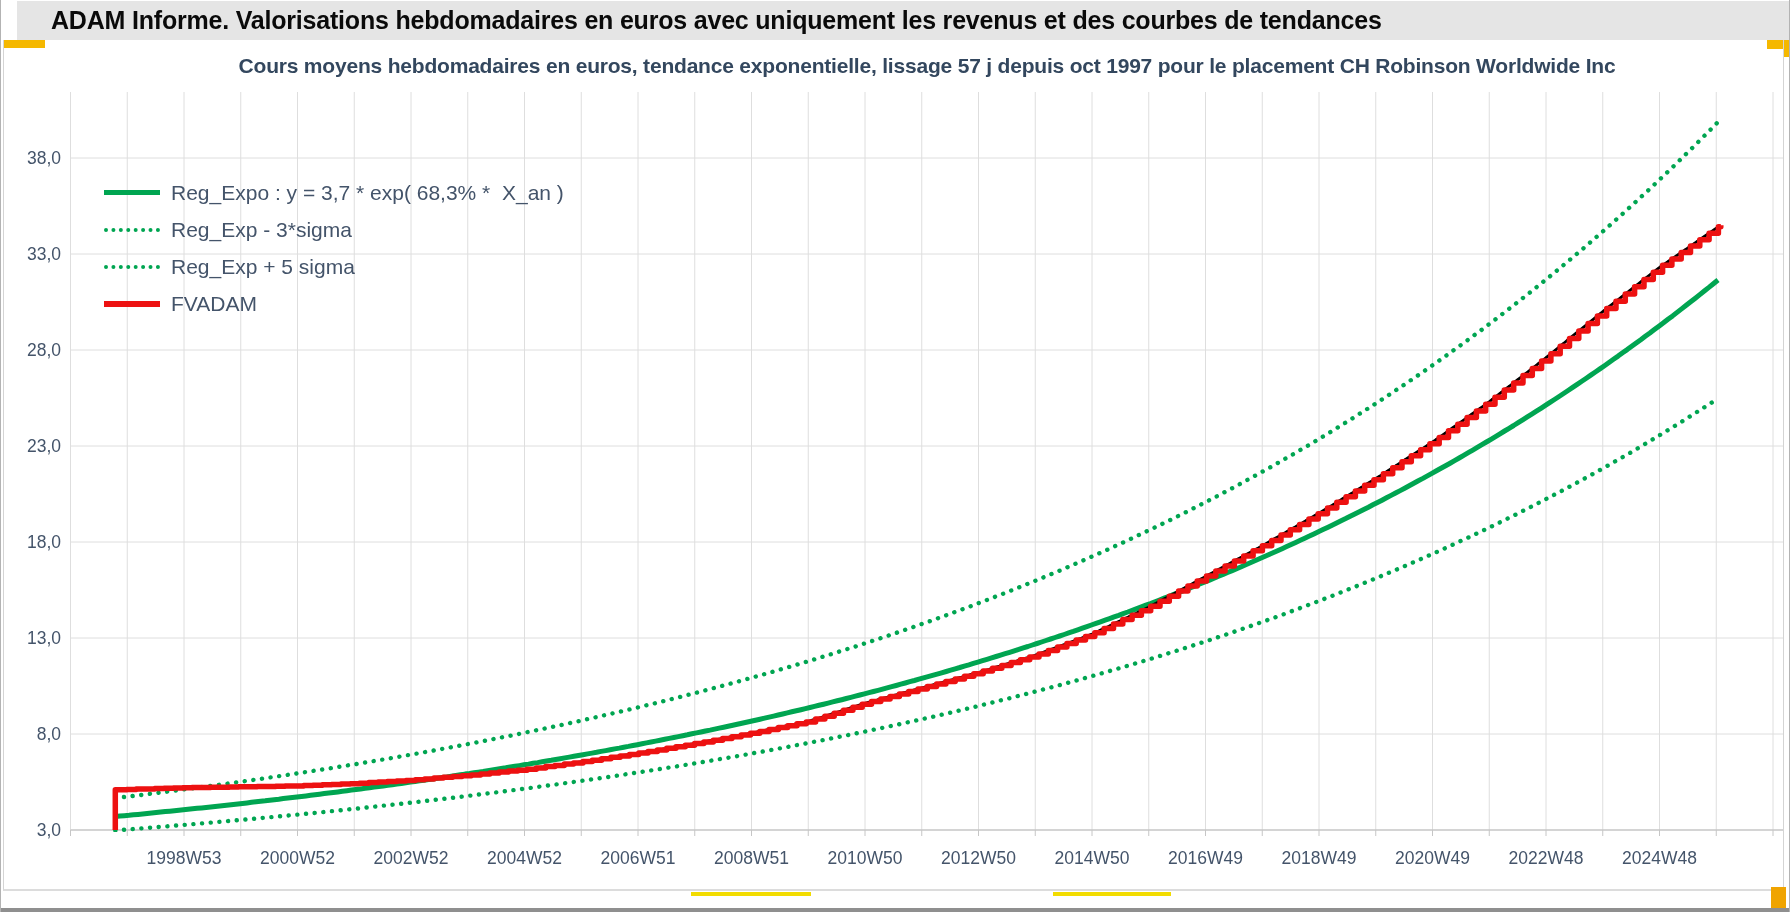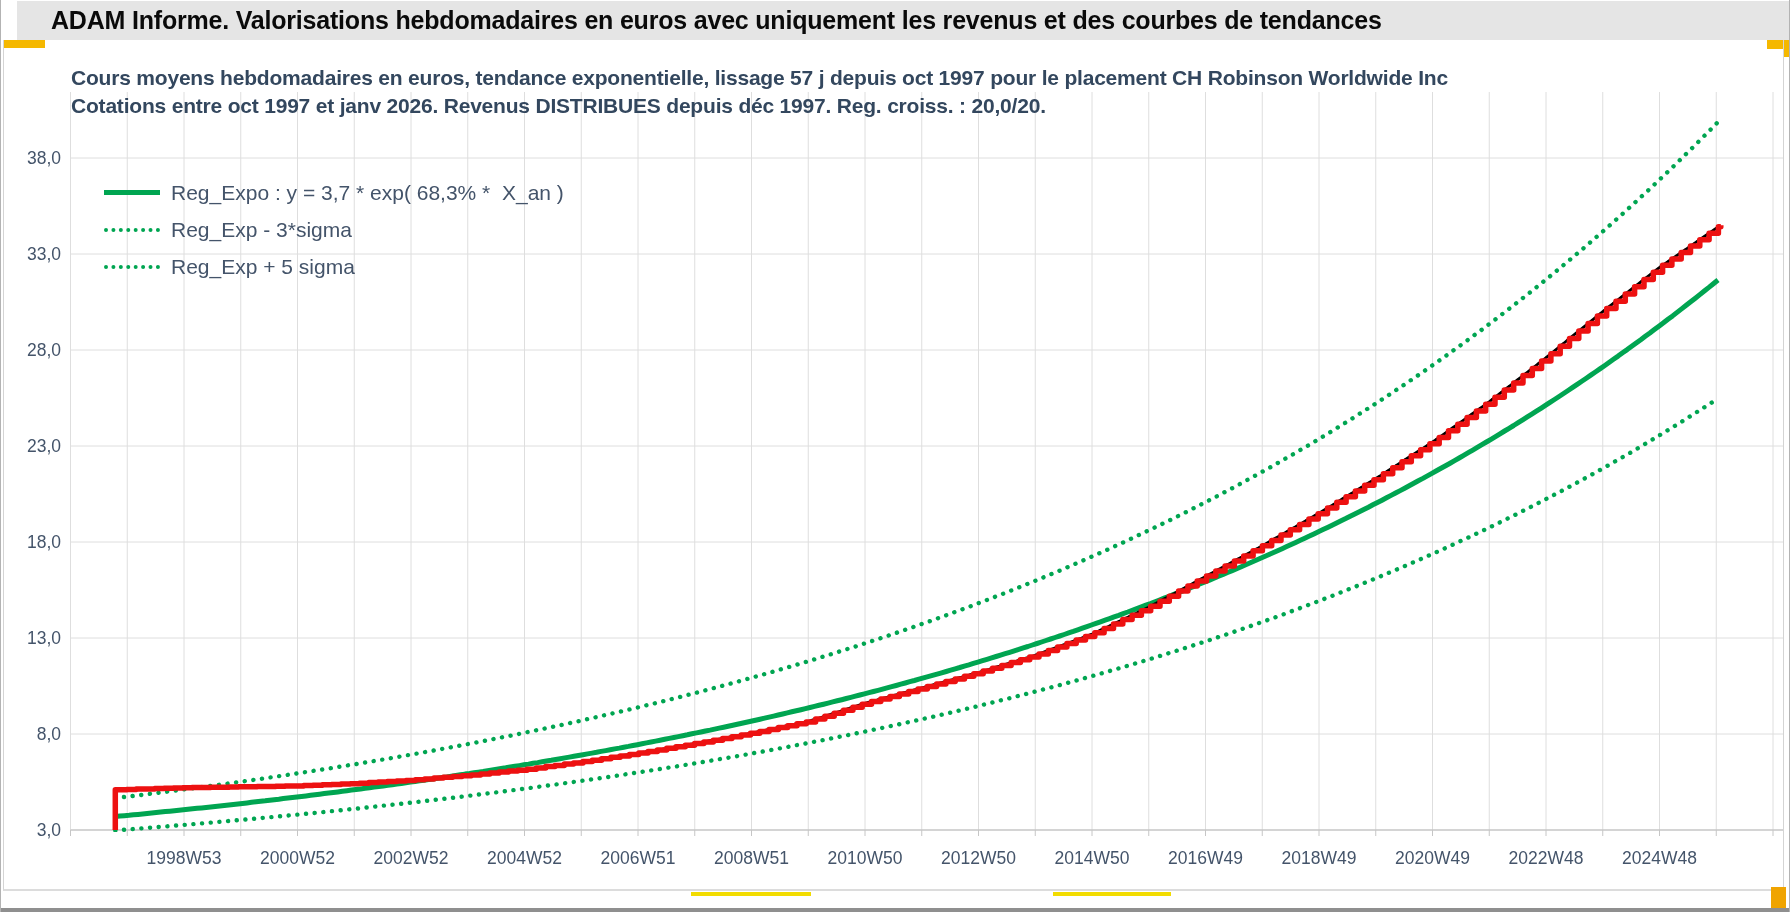--- a/index.html
+++ b/index.html
@@ -20,21 +20,21 @@
   .mark-b1{left:690px;top:892px;width:120px;height:4px;background:#F2DC00;}
   .mark-b2{left:1052px;top:892px;width:118px;height:4px;background:#F2DC00;}
   .mark-br{left:1770px;top:887px;width:15px;height:21px;background:#F0A400;}
   .chart-border{
     position:absolute;left:2px;top:40px;width:1781px;height:851px;
     border-left:1px solid #d4d4d4;border-right:1px solid #d4d4d4;border-bottom:2px solid #dcdcdc;
     box-sizing:border-box;pointer-events:none;
   }
   .bottom-bar{position:absolute;left:0;top:908px;width:1790px;height:4px;background:#8f8f8f;}
   .chart-title{
-    position:absolute;left:70px;top:64px;width:1712px;
+    position:absolute;left:70px;top:52px;width:1712px;text-align:center;
     color:#33475E;font-weight:700;font-size:21px;line-height:28px;letter-spacing:-0.2px;
   }
   #plot{position:absolute;left:0;top:0;}
   .legend{position:absolute;left:103px;top:174px;}
   .legend-row{display:flex;align-items:center;height:37px;}
   .sw{width:56px;height:0;margin-right:11px;flex:none;}
   .sw-green-solid{border-top:5px solid #00A551;}
   .sw-green-dot{border-top:4px dotted #00A551;}
   .sw-black-solid{border-top:3px solid #000000;}
   .sw-red-dot{border-top:3px dotted #C00000;}
@@ -163,35 +163,38 @@
         <path d="M116.6,789.7 L120.0,789.6 L123.4,789.5 L126.8,789.4 L130.2,789.3 L133.6,789.2 L137.0,789.1 L140.4,789.0 L143.8,788.9 L147.2,788.8 L150.7,788.7 L154.1,788.6 L157.5,788.5 L160.9,788.4 L164.3,788.3 L167.7,788.2 L171.1,788.1 L174.5,788.0 L177.9,787.9 L181.3,787.8 L184.7,787.7 L188.1,787.7 L191.5,787.6 L194.9,787.6 L198.3,787.5 L201.7,787.4 L205.1,787.4 L208.5,787.3 L211.9,787.3 L215.3,787.2 L218.8,787.2 L222.2,787.1 L225.6,787.0 L229.0,787.0 L232.4,786.9 L235.8,786.9 L239.2,786.8 L242.6,786.8 L246.0,786.7 L249.4,786.6 L252.8,786.6 L256.2,786.5 L259.6,786.5 L263.0,786.4 L266.4,786.3 L269.8,786.3 L273.2,786.2 L276.6,786.2 L280.0,786.1 L283.4,786.1 L286.9,786.0 L290.3,785.9 L293.7,785.9 L297.1,785.8 L300.5,785.7 L303.9,785.5 L307.3,785.4 L310.7,785.3 L314.1,785.1 L317.5,785.0 L320.9,784.8 L324.3,784.7 L327.7,784.6 L331.1,784.4 L334.5,784.3 L337.9,784.2 L341.3,784.0 L344.7,783.9 L348.1,783.7 L351.5,783.6 L355.0,783.4 L358.4,783.2 L361.8,783.0 L365.2,782.8 L368.6,782.6 L372.0,782.4 L375.4,782.2 L378.8,782.0 L382.2,781.8 L385.6,781.6 L389.0,781.4 L392.4,781.2 L395.8,780.9 L399.2,780.7 L402.6,780.5 L406.0,780.3 L409.4,780.1 L412.8,779.8 L416.2,779.6 L419.6,779.3 L423.1,779.0 L426.5,778.7 L429.9,778.4 L433.3,778.1 L436.7,777.8 L440.1,777.5 L443.5,777.2 L446.9,777.0 L450.3,776.7 L453.7,776.4 L457.1,776.1 L460.5,775.8 L463.9,775.5 L467.3,775.2 L470.7,774.9 L474.1,774.5 L477.5,774.2 L480.9,773.8 L484.3,773.5 L487.7,773.1 L491.2,772.8 L494.6,772.5 L498.0,772.1 L501.4,771.8 L504.8,771.4 L508.2,771.1 L511.6,770.7 L515.0,770.4 L518.4,770.0 L521.8,769.7 L525.2,769.3 L528.6,768.8 L532.0,768.4 L535.4,767.9 L538.8,767.4 L542.2,767.0 L545.6,766.5 L549.0,766.1 L552.4,765.6 L555.8,765.1 L559.3,764.7 L562.7,764.2 L566.1,763.8 L569.5,763.3 L572.9,762.8 L576.3,762.4 L579.7,761.9 L583.1,761.4 L586.5,760.9 L589.9,760.4 L593.3,759.9 L596.7,759.3 L600.1,758.8 L603.5,758.3 L606.9,757.8 L610.3,757.3 L613.7,756.7 L617.1,756.2 L620.5,755.7 L623.9,755.2 L627.4,754.7 L630.8,754.2 L634.2,753.6 L637.6,753.1 L641.0,752.5 L644.4,752.0 L647.8,751.4 L651.2,750.8 L654.6,750.2 L658.0,749.6 L661.4,749.1 L664.8,748.5 L668.2,747.9 L671.6,747.3 L675.0,746.8 L678.4,746.2 L681.8,745.6 L685.2,745.0 L688.6,744.5 L692.0,743.9 L695.5,743.3 L698.9,742.6 L702.3,742.0 L705.7,741.4 L709.1,740.7 L712.5,740.1 L715.9,739.5 L719.3,738.8 L722.7,738.2 L726.1,737.6 L729.5,736.9 L732.9,736.3 L736.3,735.7 L739.7,735.0 L743.1,734.4 L746.5,733.8 L749.9,733.1 L753.3,732.5 L756.7,731.8 L760.1,731.1 L763.6,730.4 L767.0,729.7 L770.4,729.0 L773.8,728.3 L777.2,727.6 L780.6,726.9 L784.0,726.2 L787.4,725.6 L790.8,724.9 L794.2,724.2 L797.6,723.5 L801.0,722.8 L804.4,722.1 L807.8,721.3 L811.2,720.2 L814.6,719.1 L818.0,718.1 L821.4,717.0 L824.8,715.9 L828.2,714.8 L831.7,713.7 L835.1,712.6 L838.5,711.5 L841.9,710.4 L845.3,709.3 L848.7,708.2 L852.1,707.1 L855.5,706.0 L858.9,704.9 L862.3,703.8 L865.7,702.8 L869.1,701.9 L872.5,701.0 L875.9,700.1 L879.3,699.1 L882.7,698.2 L886.1,697.3 L889.5,696.4 L892.9,695.4 L896.3,694.5 L899.8,693.6 L903.2,692.7 L906.6,691.8 L910.0,690.8 L913.4,689.9 L916.8,689.0 L920.2,688.1 L923.6,687.2 L927.0,686.2 L930.4,685.3 L933.8,684.4 L937.2,683.5 L940.6,682.5 L944.0,681.6 L947.4,680.7 L950.8,679.8 L954.2,678.9 L957.6,677.9 L961.0,677.0 L964.4,676.1 L967.9,675.2 L971.3,674.2 L974.7,673.3 L978.1,672.4 L981.5,671.4 L984.9,670.3 L988.3,669.3 L991.7,668.2 L995.1,667.2 L998.5,666.2 L1001.9,665.1 L1005.3,664.1 L1008.7,663.1 L1012.1,662.0 L1015.5,661.0 L1018.9,659.9 L1022.3,658.9 L1025.7,657.9 L1029.1,656.8 L1032.5,655.8 L1036.0,654.6 L1039.4,653.4 L1042.8,652.1 L1046.2,650.8 L1049.6,649.6 L1053.0,648.3 L1056.4,647.0 L1059.8,645.8 L1063.2,644.5 L1066.6,643.2 L1070.0,642.0 L1073.4,640.7 L1076.8,639.4 L1080.2,638.2 L1083.6,636.9 L1087.0,635.6 L1090.4,634.4 L1093.8,632.8 L1097.2,631.2 L1100.6,629.6 L1104.1,628.0 L1107.5,626.4 L1110.9,624.8 L1114.3,623.1 L1117.7,621.5 L1121.1,619.9 L1124.5,618.3 L1127.9,616.7 L1131.3,615.1 L1134.7,613.5 L1138.1,611.8 L1141.5,610.2 L1144.9,608.6 L1148.3,607.0 L1151.7,605.1 L1155.1,603.3 L1158.5,601.4 L1161.9,599.6 L1165.3,597.8 L1168.7,595.9 L1172.2,594.1 L1175.6,592.2 L1179.0,590.4 L1182.4,588.5 L1185.8,586.7 L1189.2,584.9 L1192.6,583.0 L1196.0,581.2 L1199.4,579.3 L1202.8,577.5 L1206.2,575.6 L1209.6,573.8 L1213.0,572.0 L1216.4,570.1 L1219.8,568.3 L1223.2,566.4 L1226.6,564.6 L1230.0,562.7 L1233.4,560.9 L1236.8,559.0 L1240.3,557.2 L1243.7,555.4 L1247.1,553.5 L1250.5,551.7 L1253.9,549.8 L1257.3,548.0 L1260.7,546.1 L1264.1,544.2 L1267.5,542.2 L1270.9,540.3 L1274.3,538.3 L1277.7,536.4 L1281.1,534.4 L1284.5,532.5 L1287.9,530.5 L1291.3,528.5 L1294.7,526.6 L1298.1,524.6 L1301.5,522.7 L1304.9,520.7 L1308.4,518.7 L1311.8,516.8 L1315.2,514.8 L1318.6,512.9 L1322.0,510.8 L1325.4,508.7 L1328.8,506.6 L1332.2,504.6 L1335.6,502.5 L1339.0,500.4 L1342.4,498.3 L1345.8,496.3 L1349.2,494.2 L1352.6,492.1 L1356.0,490.0 L1359.4,488.0 L1362.8,485.9 L1366.2,483.8 L1369.6,481.8 L1373.0,479.7 L1376.5,477.5 L1379.9,475.4 L1383.3,473.2 L1386.7,471.0 L1390.1,468.8 L1393.5,466.6 L1396.9,464.4 L1400.3,462.2 L1403.7,460.0 L1407.1,457.8 L1410.5,455.7 L1413.9,453.5 L1417.3,451.3 L1420.7,449.1 L1424.1,446.9 L1427.5,444.7 L1430.9,442.5 L1434.3,440.1 L1437.7,437.7 L1441.1,435.3 L1444.6,432.9 L1448.0,430.5 L1451.4,428.0 L1454.8,425.6 L1458.2,423.2 L1461.6,420.8 L1465.0,418.4 L1468.4,416.0 L1471.8,413.5 L1475.2,411.1 L1478.6,408.7 L1482.0,406.3 L1485.4,403.9 L1488.8,401.4 L1492.2,398.7 L1495.6,396.1 L1499.0,393.4 L1502.4,390.8 L1505.8,388.2 L1509.2,385.5 L1512.7,382.9 L1516.1,380.2 L1519.5,377.6 L1522.9,374.9 L1526.3,372.3 L1529.7,369.6 L1533.1,367.0 L1536.5,364.3 L1539.9,361.7 L1543.3,359.0 L1546.7,356.3 L1550.1,353.5 L1553.5,350.8 L1556.9,348.0 L1560.3,345.2 L1563.7,342.5 L1567.1,339.7 L1570.5,336.9 L1573.9,334.2 L1577.3,331.4 L1580.8,328.6 L1584.2,325.9 L1587.6,323.1 L1591.0,320.4 L1594.4,317.6 L1597.8,314.8 L1601.2,312.1 L1604.6,309.4 L1608.0,306.7 L1611.4,304.1 L1614.8,301.4 L1618.2,298.8 L1621.6,296.1 L1625.0,293.5 L1628.4,290.8 L1631.8,288.2 L1635.2,285.5 L1638.6,282.9 L1642.0,280.2 L1645.4,277.6 L1648.9,274.9 L1652.3,272.3 L1655.7,269.6 L1659.1,267.0 L1662.5,264.7 L1665.9,262.4 L1669.3,260.0 L1672.7,257.7 L1676.1,255.3 L1679.5,253.0 L1682.9,250.6 L1686.3,248.3 L1689.7,245.9 L1693.1,243.6 L1696.5,241.2 L1699.9,238.9 L1703.3,236.5 L1706.7,234.2 L1710.1,231.8 L1713.5,229.5 L1717.0,227.2" stroke="#C00000" stroke-width="2.4" stroke-dasharray="0.1 5.2" stroke-linecap="round"></path>
         <path d="M116.6,789.7 L120.0,789.6 L123.4,789.5 L126.8,789.4 L130.2,789.3 L133.6,789.2 L137.0,789.1 L140.4,789.0 L143.8,788.9 L147.2,788.8 L150.7,788.7 L154.1,788.6 L157.5,788.5 L160.9,788.4 L164.3,788.3 L167.7,788.2 L171.1,788.1 L174.5,788.0 L177.9,787.9 L181.3,787.8 L184.7,787.7 L188.1,787.7 L191.5,787.6 L194.9,787.6 L198.3,787.5 L201.7,787.4 L205.1,787.4 L208.5,787.3 L211.9,787.3 L215.3,787.2 L218.8,787.2 L222.2,787.1 L225.6,787.0 L229.0,787.0 L232.4,786.9 L235.8,786.9 L239.2,786.8 L242.6,786.8 L246.0,786.7 L249.4,786.6 L252.8,786.6 L256.2,786.5 L259.6,786.5 L263.0,786.4 L266.4,786.3 L269.8,786.3 L273.2,786.2 L276.6,786.2 L280.0,786.1 L283.4,786.1 L286.9,786.0 L290.3,785.9 L293.7,785.9 L297.1,785.8 L300.5,785.7 L303.9,785.5 L307.3,785.4 L310.7,785.3 L314.1,785.1 L317.5,785.0 L320.9,784.8 L324.3,784.7 L327.7,784.6 L331.1,784.4 L334.5,784.3 L337.9,784.2 L341.3,784.0 L344.7,783.9 L348.1,783.7 L351.5,783.6 L355.0,783.4 L358.4,783.2 L361.8,783.0 L365.2,782.8 L368.6,782.6 L372.0,782.4 L375.4,782.2 L378.8,782.0 L382.2,781.8 L385.6,781.6 L389.0,781.4 L392.4,781.2 L395.8,780.9 L399.2,780.7 L402.6,780.5 L406.0,780.3 L409.4,780.1 L412.8,779.8 L416.2,779.6 L419.6,779.3 L423.1,779.0 L426.5,778.7 L429.9,778.4 L433.3,778.1 L436.7,777.8 L440.1,777.5 L443.5,777.2 L446.9,777.0 L450.3,776.7 L453.7,776.4 L457.1,776.1 L460.5,775.8 L463.9,775.5 L467.3,775.2 L470.7,774.9 L474.1,774.5 L477.5,774.2 L480.9,773.8 L484.3,773.5 L487.7,773.1 L491.2,772.8 L494.6,772.5 L498.0,772.1 L501.4,771.8 L504.8,771.4 L508.2,771.1 L511.6,770.7 L515.0,770.4 L518.4,770.0 L521.8,769.7 L525.2,769.3 L528.6,768.8 L532.0,768.4 L535.4,767.9 L538.8,767.4 L542.2,767.0 L545.6,766.5 L549.0,766.1 L552.4,765.6 L555.8,765.1 L559.3,764.7 L562.7,764.2 L566.1,763.8 L569.5,763.3 L572.9,762.8 L576.3,762.4 L579.7,761.9 L583.1,761.4 L586.5,760.9 L589.9,760.4 L593.3,759.9 L596.7,759.3 L600.1,758.8 L603.5,758.3 L606.9,757.8 L610.3,757.3 L613.7,756.7 L617.1,756.2 L620.5,755.7 L623.9,755.2 L627.4,754.7 L630.8,754.2 L634.2,753.6 L637.6,753.1 L641.0,752.5 L644.4,752.0 L647.8,751.4 L651.2,750.8 L654.6,750.2 L658.0,749.6 L661.4,749.1 L664.8,748.5 L668.2,747.9 L671.6,747.3 L675.0,746.8 L678.4,746.2 L681.8,745.6 L685.2,745.0 L688.6,744.5 L692.0,743.9 L695.5,743.3 L698.9,742.6 L702.3,742.0 L705.7,741.4 L709.1,740.7 L712.5,740.1 L715.9,739.5 L719.3,738.8 L722.7,738.2 L726.1,737.6 L729.5,736.9 L732.9,736.3 L736.3,735.7 L739.7,735.0 L743.1,734.4 L746.5,733.8 L749.9,733.1 L753.3,732.5 L756.7,731.8 L760.1,731.1 L763.6,730.4 L767.0,729.7 L770.4,729.0 L773.8,728.3 L777.2,727.6 L780.6,726.9 L784.0,726.2 L787.4,725.6 L790.8,724.9 L794.2,724.2 L797.6,723.5 L801.0,722.8 L804.4,722.1 L807.8,721.3 L811.2,720.2 L814.6,719.1 L818.0,718.1 L821.4,717.0 L824.8,715.9 L828.2,714.8 L831.7,713.7 L835.1,712.6 L838.5,711.5 L841.9,710.4 L845.3,709.3 L848.7,708.2 L852.1,707.1 L855.5,706.0 L858.9,704.9 L862.3,703.8 L865.7,702.8 L869.1,701.9 L872.5,701.0 L875.9,700.1 L879.3,699.1 L882.7,698.2 L886.1,697.3 L889.5,696.4 L892.9,695.4 L896.3,694.5 L899.8,693.6 L903.2,692.7 L906.6,691.8 L910.0,690.8 L913.4,689.9 L916.8,689.0 L920.2,688.1 L923.6,687.2 L927.0,686.2 L930.4,685.3 L933.8,684.4 L937.2,683.5 L940.6,682.5 L944.0,681.6 L947.4,680.7 L950.8,679.8 L954.2,678.9 L957.6,677.9 L961.0,677.0 L964.4,676.1 L967.9,675.2 L971.3,674.2 L974.7,673.3 L978.1,672.4 L981.5,671.4 L984.9,670.3 L988.3,669.3 L991.7,668.2 L995.1,667.2 L998.5,666.2 L1001.9,665.1 L1005.3,664.1 L1008.7,663.1 L1012.1,662.0 L1015.5,661.0 L1018.9,659.9 L1022.3,658.9 L1025.7,657.9 L1029.1,656.8 L1032.5,655.8 L1036.0,654.6 L1039.4,653.4 L1042.8,652.1 L1046.2,650.8 L1049.6,649.6 L1053.0,648.3 L1056.4,647.0 L1059.8,645.8 L1063.2,644.5 L1066.6,643.2 L1070.0,642.0 L1073.4,640.7 L1076.8,639.4 L1080.2,638.2 L1083.6,636.9 L1087.0,635.6 L1090.4,634.4 L1093.8,632.8 L1097.2,631.2 L1100.6,629.6 L1104.1,628.0 L1107.5,626.4 L1110.9,624.8 L1114.3,623.1 L1117.7,621.5 L1121.1,619.9 L1124.5,618.3 L1127.9,616.7 L1131.3,615.1 L1134.7,613.5 L1138.1,611.8 L1141.5,610.2 L1144.9,608.6 L1148.3,607.0 L1151.7,605.1 L1155.1,603.3 L1158.5,601.4 L1161.9,599.6 L1165.3,597.8 L1168.7,595.9 L1172.2,594.1 L1175.6,592.2 L1179.0,590.4 L1182.4,588.5 L1185.8,586.7 L1189.2,584.9 L1192.6,583.0 L1196.0,581.2 L1199.4,579.3 L1202.8,577.5 L1206.2,575.6 L1209.6,573.8 L1213.0,572.0 L1216.4,570.1 L1219.8,568.3 L1223.2,566.4 L1226.6,564.6 L1230.0,562.7 L1233.4,560.9 L1236.8,559.0 L1240.3,557.2 L1243.7,555.4 L1247.1,553.5 L1250.5,551.7 L1253.9,549.8 L1257.3,548.0 L1260.7,546.1 L1264.1,544.2 L1267.5,542.2 L1270.9,540.3 L1274.3,538.3 L1277.7,536.4 L1281.1,534.4 L1284.5,532.5 L1287.9,530.5 L1291.3,528.5 L1294.7,526.6 L1298.1,524.6 L1301.5,522.7 L1304.9,520.7 L1308.4,518.7 L1311.8,516.8 L1315.2,514.8 L1318.6,512.9 L1322.0,510.8 L1325.4,508.7 L1328.8,506.6 L1332.2,504.6 L1335.6,502.5 L1339.0,500.4 L1342.4,498.3 L1345.8,496.3 L1349.2,494.2 L1352.6,492.1 L1356.0,490.0 L1359.4,488.0 L1362.8,485.9 L1366.2,483.8 L1369.6,481.8 L1373.0,479.7 L1376.5,477.5 L1379.9,475.4 L1383.3,473.2 L1386.7,471.0 L1390.1,468.8 L1393.5,466.6 L1396.9,464.4 L1400.3,462.2 L1403.7,460.0 L1407.1,457.8 L1410.5,455.7 L1413.9,453.5 L1417.3,451.3 L1420.7,449.1 L1424.1,446.9 L1427.5,444.7 L1430.9,442.5 L1434.3,440.1 L1437.7,437.7 L1441.1,435.3 L1444.6,432.9 L1448.0,430.5 L1451.4,428.0 L1454.8,425.6 L1458.2,423.2 L1461.6,420.8 L1465.0,418.4 L1468.4,416.0 L1471.8,413.5 L1475.2,411.1 L1478.6,408.7 L1482.0,406.3 L1485.4,403.9 L1488.8,401.4 L1492.2,398.7 L1495.6,396.1 L1499.0,393.4 L1502.4,390.8 L1505.8,388.2 L1509.2,385.5 L1512.7,382.9 L1516.1,380.2 L1519.5,377.6 L1522.9,374.9 L1526.3,372.3 L1529.7,369.6 L1533.1,367.0 L1536.5,364.3 L1539.9,361.7 L1543.3,359.0 L1546.7,356.3 L1550.1,353.5 L1553.5,350.8 L1556.9,348.0 L1560.3,345.2 L1563.7,342.5 L1567.1,339.7 L1570.5,336.9 L1573.9,334.2 L1577.3,331.4 L1580.8,328.6 L1584.2,325.9 L1587.6,323.1 L1591.0,320.4 L1594.4,317.6 L1597.8,314.8 L1601.2,312.1 L1604.6,309.4 L1608.0,306.7 L1611.4,304.1 L1614.8,301.4 L1618.2,298.8 L1621.6,296.1 L1625.0,293.5 L1628.4,290.8 L1631.8,288.2 L1635.2,285.5 L1638.6,282.9 L1642.0,280.2 L1645.4,277.6 L1648.9,274.9 L1652.3,272.3 L1655.7,269.6 L1659.1,267.0 L1662.5,264.7 L1665.9,262.4 L1669.3,260.0 L1672.7,257.7 L1676.1,255.3 L1679.5,253.0 L1682.9,250.6 L1686.3,248.3 L1689.7,245.9 L1693.1,243.6 L1696.5,241.2 L1699.9,238.9 L1703.3,236.5 L1706.7,234.2 L1710.1,231.8 L1713.5,229.5 L1717.0,227.2" stroke="#000000" stroke-width="2.8"></path>
         <path d="M114.3,830.0 L114.3,789.7 H125.9 V789.4 H135.2 V789.1 H144.5 V788.9 H153.8 V788.6 H163.1 V788.3 H172.4 V788.1 H181.8 V787.8 H191.1 V787.6 H200.4 V787.5 H209.7 V787.3 H219.0 V787.2 H228.3 V787.0 H237.6 V786.8 H246.9 V786.7 H256.2 V786.5 H265.5 V786.4 H274.8 V786.2 H284.1 V786.0 H293.4 V785.9 H302.7 V785.6 H312.0 V785.2 H321.4 V784.8 H330.7 V784.5 H340.0 V784.1 H349.3 V783.7 H358.6 V783.2 H367.9 V782.6 H377.2 V782.1 H386.5 V781.5 H395.8 V780.9 H405.1 V780.4 H414.4 V779.7 H423.7 V778.9 H433.0 V778.1 H442.3 V777.3 H451.7 V776.6 H461.0 V775.8 H470.3 V774.9 H479.6 V774.0 H488.9 V773.0 H498.2 V772.1 H507.5 V771.1 H516.8 V770.2 H526.1 V769.2 H535.4 V767.9 H544.7 V766.6 H554.0 V765.4 H563.3 V764.1 H572.6 V762.9 H582.0 V761.6 H591.3 V760.2 H600.6 V758.7 H609.9 V757.3 H619.2 V755.9 H628.5 V754.5 H637.8 V753.1 H647.1 V751.5 H656.4 V749.9 H665.7 V748.3 H675.0 V746.8 H684.3 V745.2 H693.6 V743.6 H702.9 V741.9 H712.3 V740.2 H721.6 V738.4 H730.9 V736.7 H740.2 V735.0 H749.5 V733.2 H758.8 V731.4 H768.1 V729.5 H777.4 V727.6 H786.7 V725.7 H796.0 V723.8 H805.3 V721.9 H814.6 V719.1 H823.9 V716.2 H833.2 V713.2 H842.5 V710.2 H851.9 V707.2 H861.2 V704.2 H870.5 V701.5 H879.8 V699.0 H889.1 V696.5 H898.4 V694.0 H907.7 V691.5 H917.0 V688.9 H926.3 V686.4 H935.6 V683.9 H944.9 V681.4 H954.2 V678.9 H963.5 V676.3 H972.8 V673.8 H982.2 V671.1 H991.5 V668.3 H1000.8 V665.5 H1010.1 V662.6 H1019.4 V659.8 H1028.7 V657.0 H1038.0 V653.9 H1047.3 V650.4 H1056.6 V647.0 H1065.9 V643.5 H1075.2 V640.0 H1084.5 V636.6 H1093.8 V632.8 H1103.1 V628.4 H1112.5 V624.0 H1121.8 V619.6 H1131.1 V615.2 H1140.4 V610.8 H1149.7 V606.2 H1159.0 V601.2 H1168.3 V596.2 H1177.6 V591.1 H1186.9 V586.1 H1196.2 V581.0 H1205.5 V576.0 H1214.8 V571.0 H1224.1 V565.9 H1233.4 V560.9 H1242.7 V555.9 H1252.1 V550.8 H1261.4 V545.8 H1270.7 V540.4 H1280.0 V535.1 H1289.3 V529.7 H1298.6 V524.4 H1307.9 V519.0 H1317.2 V513.7 H1326.5 V508.0 H1335.8 V502.3 H1345.1 V496.7 H1354.4 V491.0 H1363.7 V485.3 H1373.0 V479.7 H1382.4 V473.8 H1391.7 V467.8 H1401.0 V461.8 H1410.3 V455.8 H1419.6 V449.8 H1428.9 V443.8 H1438.2 V437.4 H1447.5 V430.8 H1456.8 V424.2 H1466.1 V417.6 H1475.4 V411.0 H1484.7 V404.3 H1494.0 V397.3 H1503.3 V390.1 H1512.7 V382.9 H1522.0 V375.6 H1531.3 V368.4 H1540.6 V361.1 H1549.9 V353.7 H1559.2 V346.2 H1568.5 V338.6 H1577.8 V331.0 H1587.1 V323.5 H1596.4 V315.9 H1605.7 V308.5 H1615.0 V301.3 H1624.3 V294.0 H1633.6 V286.8 H1643.0 V279.5 H1652.3 V272.3 H1661.6 V265.3 H1670.9 V258.9 H1680.2 V252.5 H1689.5 V246.1 H1698.8 V239.7 H1708.1 V233.3 H1717.4 V226.8 H1719.8 V225.2" stroke="#ED1111" stroke-width="5.5"></path>
       </g>
     </svg>
 
   <div class="chart-border"></div>
 
   <div class="chart-title">
     <div>Cours moyens hebdomadaires en euros, tendance exponentielle, lissage 57 j depuis oct 1997 pour le placement CH Robinson Worldwide Inc</div>
-    <div>Cotations entre oct 1997 et janv 2026. Revenus DISTRIBUES depuis déc 1997. Reg. croiss. : 20,0/20.</div>
   </div>
 
   <div class="legend">
     <div class="legend-row">
       <div class="sw sw-green-solid"></div>
       <span>Reg_Expo : y = 3,7 * exp( 68,3% *  X_an )</span>
     </div>
     <div class="legend-row">
       <div class="sw sw-green-dot"></div>
       <span>Reg_Exp - 3*sigma</span>
     </div>
     <div class="legend-row">
       <div class="sw sw-green-dot"></div>
       <span>Reg_Exp + 5 sigma</span>
+    </div>
+    <div class="legend-row">
+      <div class="sw sw-red-solid"></div>
+      <span>FVADAM</span>
     </div>
   </div>
 
   <div class="mark mark-b1"></div>
   <div class="mark mark-b2"></div>
   <div class="mark mark-br"></div>
   <div class="bottom-bar"></div>
 
 </div>
 

